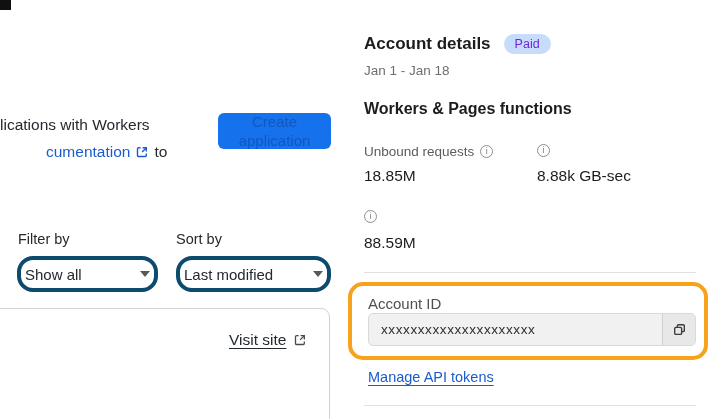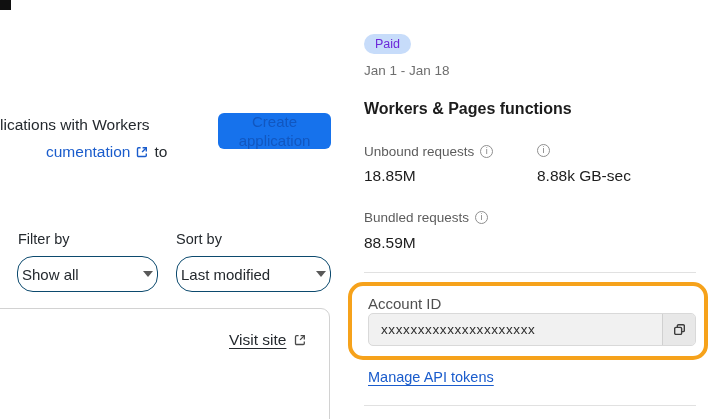--- a/index.html
+++ b/index.html
@@ -27,21 +27,21 @@
     font-size:15px; line-height:19px; text-align:center; cursor:pointer;
     display:flex; align-items:center; justify-content:center; padding:0 10px;
   }
 
   .field-label { font-size:14.5px; color:#24292e; }
   .lbl-filter { left:18px; top:231px; }
   .lbl-sort   { left:176px; top:231px; }
 
   .dropdown {
     top:256px; height:36px; background:#fff;
-    border:1px solid #0c4a6e; border-radius:16px;
+    border:4px solid #0c4a6e; border-radius:16px;
     display:flex; align-items:center; justify-content:space-between;
     padding:0 4px; font-size:15px; color:#24292e; cursor:pointer;
   }
   .dd-filter { left:17px;  width:141px; }
   .dd-sort   { left:176px; width:155px; }
   .caret {
     width:0; height:0;
     border-left:5px solid transparent; border-right:5px solid transparent;
     border-top:6px solid #595959;
   }
@@ -153,40 +153,40 @@
   <span class="ext-icon">
     <svg width="14" height="14" viewBox="0 0 14 14">
       <path d="M5.6 2.7 H3.6 A1.1 1.1 0 0 0 2.5 3.8 V10.4 A1.1 1.1 0 0 0 3.6 11.5 H10.2 A1.1 1.1 0 0 0 11.3 10.4 V8.4" fill="none" stroke="#4a4a4a" stroke-width="1.3"></path>
       <path d="M7.6 2.7 H11.3 V6.4" fill="none" stroke="#4a4a4a" stroke-width="1.3"></path>
       <path d="M11.1 2.9 L7.1 6.9" fill="none" stroke="#4a4a4a" stroke-width="1.3"></path>
     </svg>
   </span>
 </div>
 
 <div class="abs title-row">
+  <span class="acct-title">Account details</span>
   <span class="paid-badge">Paid</span>
 </div>
 
 <div class="abs date-range">Jan 1 - Jan 18</div>
 
 <div class="abs section-title">Workers &amp; Pages functions</div>
 
 <div class="abs metric-label m1l">
   <span>Unbound requests</span>
   <span class="info-icon">i</span>
 </div>
 <div class="abs metric-value m1v">18.85M</div>
 
 <div class="abs metric-label m2l">
   <span class="info-icon">i</span>
 </div>
 <div class="abs metric-value m2v">8.88k GB-sec</div>
 
 <div class="abs metric-label m3l">
-  <span>Bundled requests</span>
   <span class="info-icon">i</span>
 </div>
 <div class="abs metric-value m3v">88.59M</div>
 
 <div class="abs divider div-top"></div>
 
 <div class="abs acctid-label">Account ID</div>
 
 <div class="abs acctid-field">
   <span class="acctid-text">xxxxxxxxxxxxxxxxxxxxx</span>

